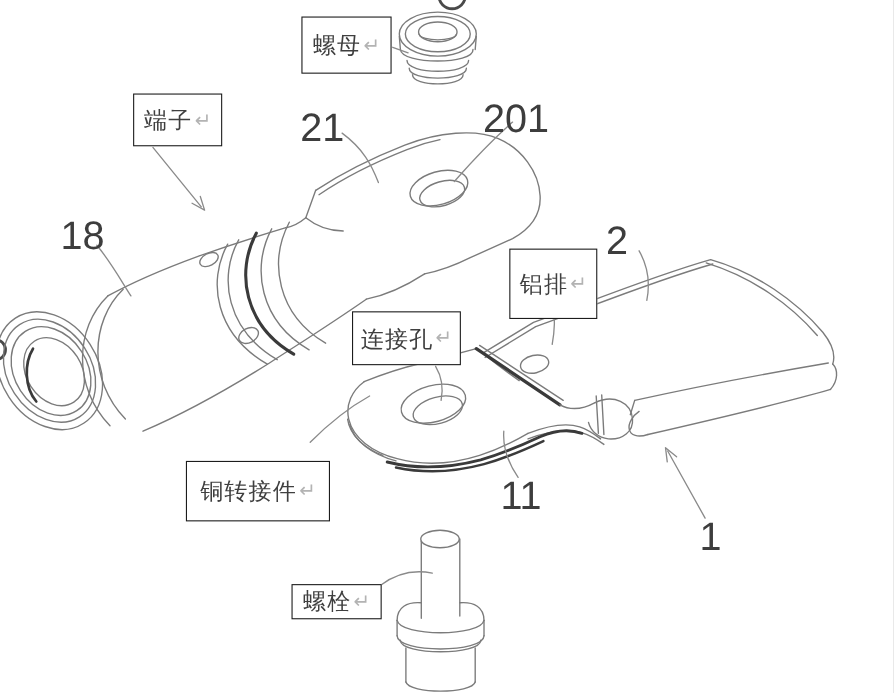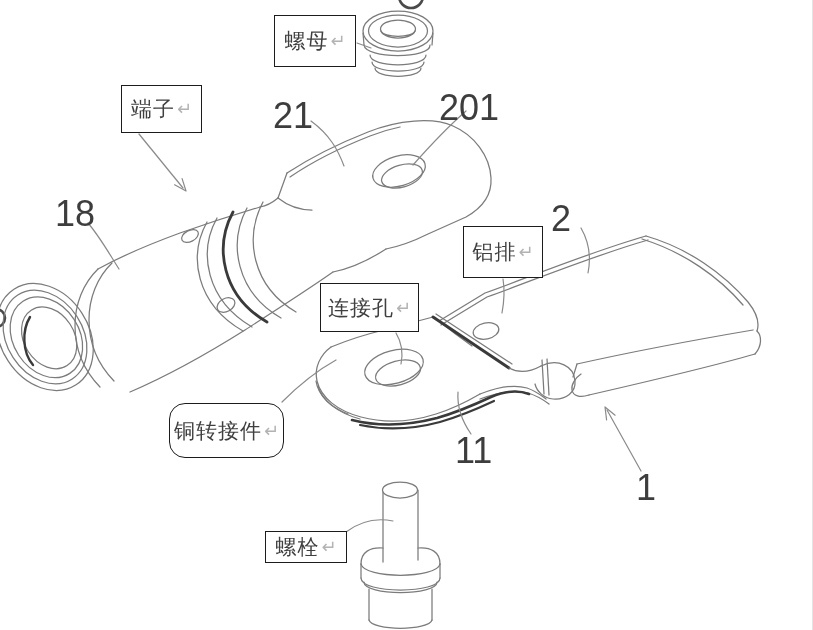--- a/index.html
+++ b/index.html
@@ -148,31 +148,31 @@
   <div class="callout" style="left:274px;top:15px;width:82px;height:52px;">
     <span>螺母</span>
       <span class="ret">↵</span>
   </div>
 
   <div class="callout" style="left:88px;top:85px;width:81px;height:48px;margin-left:33px;">
     <span>端子</span>
       <span class="ret">↵</span>
   </div>
 
-  <div class="callout" style="left:463px;top:226px;width:80px;height:52px;">
+  <div class="callout" style="left:463px;top:226px;width:80px;height:64px;">
     <span>铝排</span>
       <span class="ret">↵</span>
   </div>
 
   <div class="callout" style="left:320px;top:283px;width:99px;height:49px;">
     <span>连接孔</span>
       <span class="ret">↵</span>
   </div>
 
-  <div class="callout" style="left:169px;top:403px;width:115px;height:55px;border-radius:16px;">
+  <div class="callout" style="left:169px;top:419px;width:131px;height:55px;">
     <span>铜转接件</span>
       <span class="ret">↵</span>
   </div>
 
   <div class="callout" style="left:265px;top:531px;width:82px;height:32px;">
     <span>螺栓</span>
       <span class="ret">↵</span>
   </div>
 
   <div class="refnum" style="left:273px;top:98px;">21</div>

